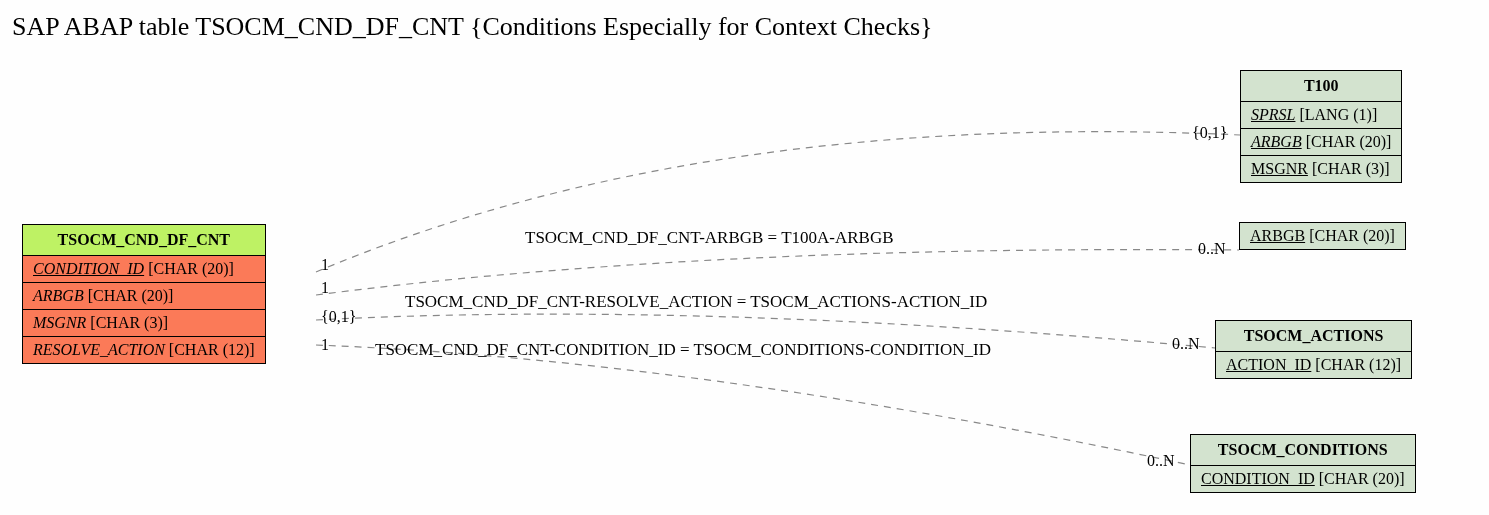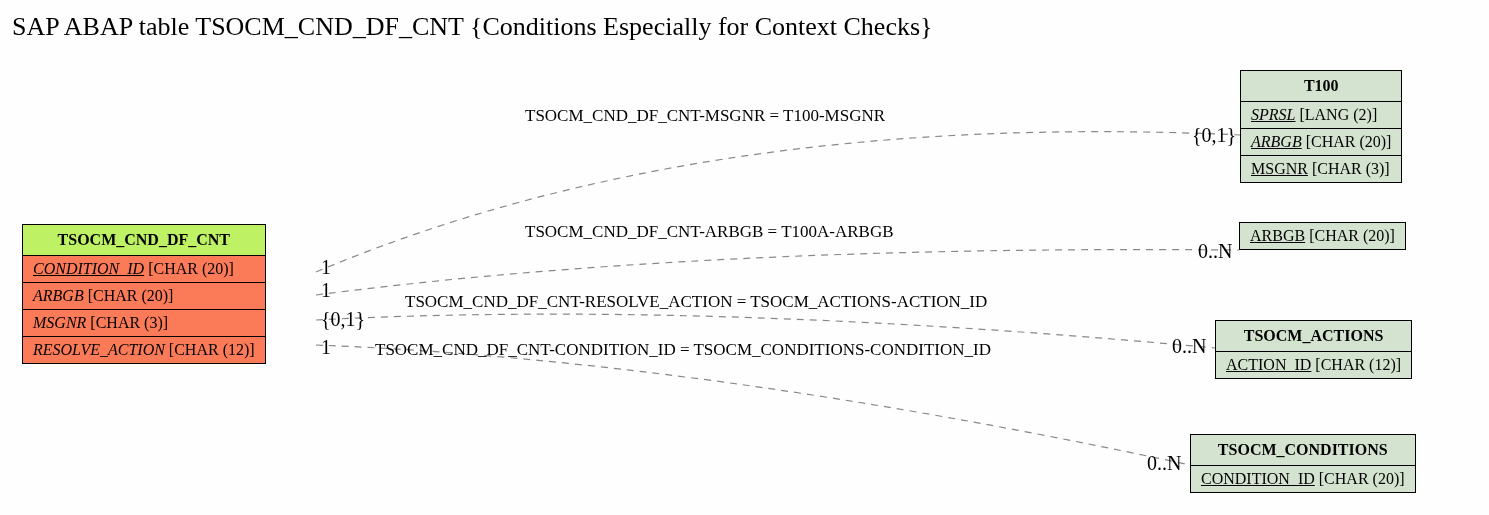--- a/index.html
+++ b/index.html
@@ -54,21 +54,21 @@
     pointer-events: none;
   }
 
   .edge-label {
     position: absolute;
     font-size: 17px;
     white-space: nowrap;
   }
   .card-label {
     position: absolute;
-    font-size: 20px;
+    font-size: 16px;
     white-space: nowrap;
   }
 </style>
 </head>
 <body>
 
 <div class="canvas">
 
   <div class="title">SAP ABAP table TSOCM_CND_DF_CNT {Conditions Especially for Context Checks}</div>
 
@@ -96,21 +96,21 @@
     <div class="row">
       <span class="italic">RESOLVE_ACTION</span>
       <span>[CHAR (12)]</span>
     </div>
   </div>
 
   <div class="entity ref-entity" style="left:1240px; top:58px;margin-top:12px;">
     <div class="row header">T100</div>
     <div class="row">
       <span class="italic underline">SPRSL</span>
-      <span>[LANG (2)]</span>
+      <span>[LANG (1)]</span>
     </div>
     <div class="row">
       <span class="italic underline">ARBGB</span>
       <span>[CHAR (20)]</span>
     </div>
     <div class="row">
       <span class="underline">MSGNR</span>
       <span>[CHAR (3)]</span>
     </div>
   </div>
@@ -131,22 +131,21 @@
   </div>
 
   <div class="entity ref-entity" style="left:1190px; top:434px;">
     <div class="row header">TSOCM_CONDITIONS</div>
     <div class="row">
       <span class="underline">CONDITION_ID</span>
       <span>[CHAR (20)]</span>
     </div>
   </div>
 
-  <div class="edge-label" style="left:525px; top:106px;">TSOCM_CND_DF_CNT-MSGNR = T100-MSGNR</div>
-  <div class="edge-label" style="left:525px; top:222px;">TSOCM_CND_DF_CNT-ARBGB = T100A-ARBGB</div>
+  <div class="edge-label" style="left:525px; top:228px;">TSOCM_CND_DF_CNT-ARBGB = T100A-ARBGB</div>
   <div class="edge-label" style="left:375px; top:340px;">TSOCM_CND_DF_CNT-CONDITION_ID = TSOCM_CONDITIONS-CONDITION_ID</div>
   <div class="edge-label" style="left:405px; top:292px;">TSOCM_CND_DF_CNT-RESOLVE_ACTION = TSOCM_ACTIONS-ACTION_ID</div>
 
   <div class="card-label" style="left:321px; top:256px;">1</div>
   <div class="card-label" style="left:321px; top:279px;">1</div>
   <div class="card-label" style="left:321px; top:308px;">{0,1}</div>
   <div class="card-label" style="left:321px; top:336px;">1</div>
 
   <div class="card-label" style="left:1192px; top:124px;">{0,1}</div>
   <div class="card-label" style="left:1198px; top:240px;">0..N</div>

